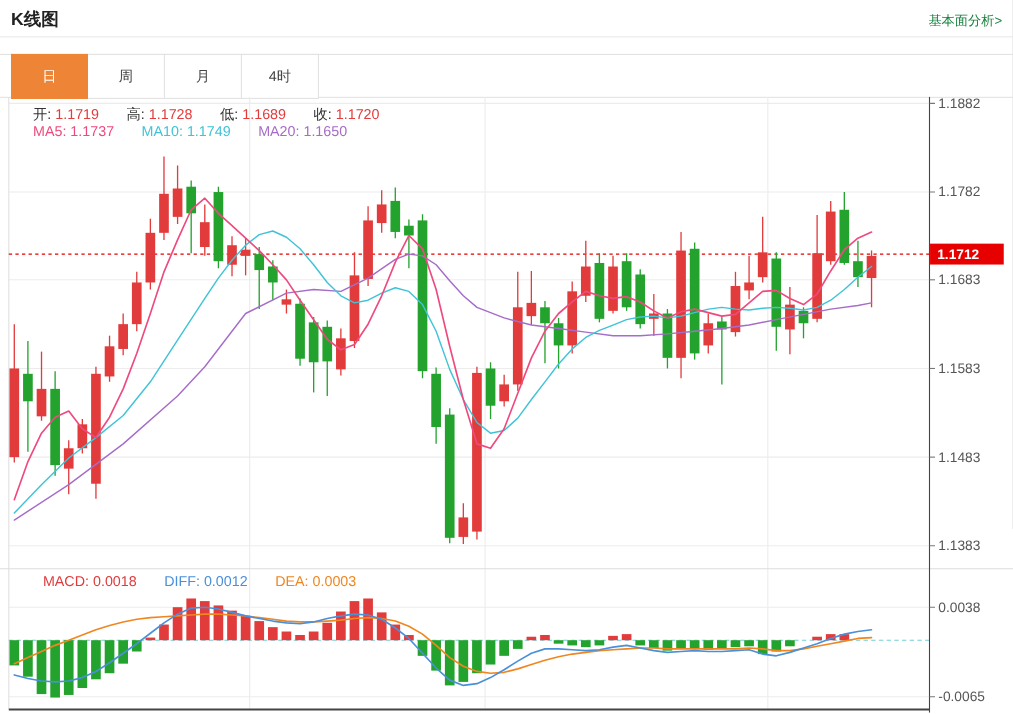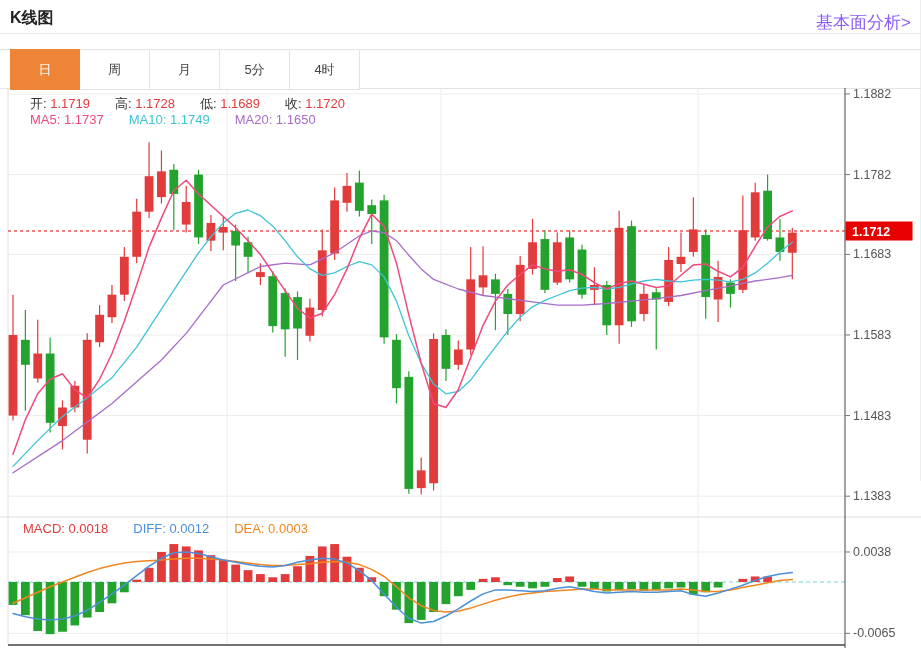--- a/index.html
+++ b/index.html
@@ -2,55 +2,54 @@
 <html><head>
 <meta charset="utf-8">
 <style>
   * { margin:0; padding:0; box-sizing:border-box; }
   html,body { width:921px; height:649px; background:#ffffff; overflow:hidden;
               font-family:"Liberation Sans","DejaVu Sans",sans-serif; }
   #app { position:relative; width:921px; height:481px; background:#fff; border-right:1px solid #eee; }
 
   
   #page-title { position:absolute; left:10px; top:8px; font-size:16px; font-weight:bold; color:#222; }
-  #fundamental-link { position:absolute; right:9px; top:11px; font-size:17px; color:#8b5cf6; cursor:pointer; }
+  #fundamental-link { position:absolute; right:9px; top:11px; font-size:12px; color:#15803d; cursor:pointer; }
   #title-divider { position:absolute; left:0; top:33px; width:921px; height:0; border-top:1px solid #e8e8e8; }
 
   
   #tabbar { position:absolute; left:0; top:49px; width:921px; height:40px; border-top:1px solid #e3e3e3; border-bottom:1px solid #e3e3e3; }
   #tabs { position:absolute; left:10px; top:-1px; height:41px; display:flex; }
   .tab { width:70px; height:41px; line-height:40px; text-align:center; font-size:13px; color:#444;
          background:#fff; border:1px solid #e3e3e3; border-left:none; cursor:pointer; }
   .tab:first-child { border-left:1px solid #e3e3e3; }
   .tab.active { color:#fff; border-color:transparent; }
 
   
   #chart-svg { position:absolute; left:0; top:88px; }
 
   .legend-row { position:absolute; font-size:13px; white-space:nowrap; }
   #kline-legend { left:18px; top:95px; }
   #ma-legend   { left:18px; top:112px; }
-  #macd-legend { left:11px; top:521px; }
+  #macd-legend { left:27px; top:521px; }
   .legend-item { margin-right:13px;margin-left:12px; }
   .legend-item .lab { color:#333; }
 </style>
 </head>
 <body>
 
 <div id="app">
   <div id="page-title">K线图</div>
   <div id="fundamental-link">基本面分析&gt;</div>
   <div id="title-divider"></div>
 
   <div id="tabbar">
     <div id="tabs">
         <div class="tab active" style="background: rgb(238, 132, 53);">日</div>
         <div class="tab">周</div>
         <div class="tab">月</div>
-        <div class="tab">5分</div>
         <div class="tab">4时</div>
       </div>
   </div>
 
   <svg id="chart-svg" width="921" height="560">
       <line x1="8" y1="5.980000000000786" x2="845" y2="5.980000000000786" stroke="#ececec" stroke-width="1"></line>
       <line x1="8" y1="86.58000000000084" x2="845" y2="86.58000000000084" stroke="#ececec" stroke-width="1"></line>
       <line x1="8" y1="166.374000000001" x2="845" y2="166.374000000001" stroke="#ececec" stroke-width="1"></line>
       <line x1="8" y1="246.9739999999993" x2="845" y2="246.9739999999993" stroke="#ececec" stroke-width="1"></line>
       <line x1="8" y1="327.5739999999994" x2="845" y2="327.5739999999994" stroke="#ececec" stroke-width="1"></line>

